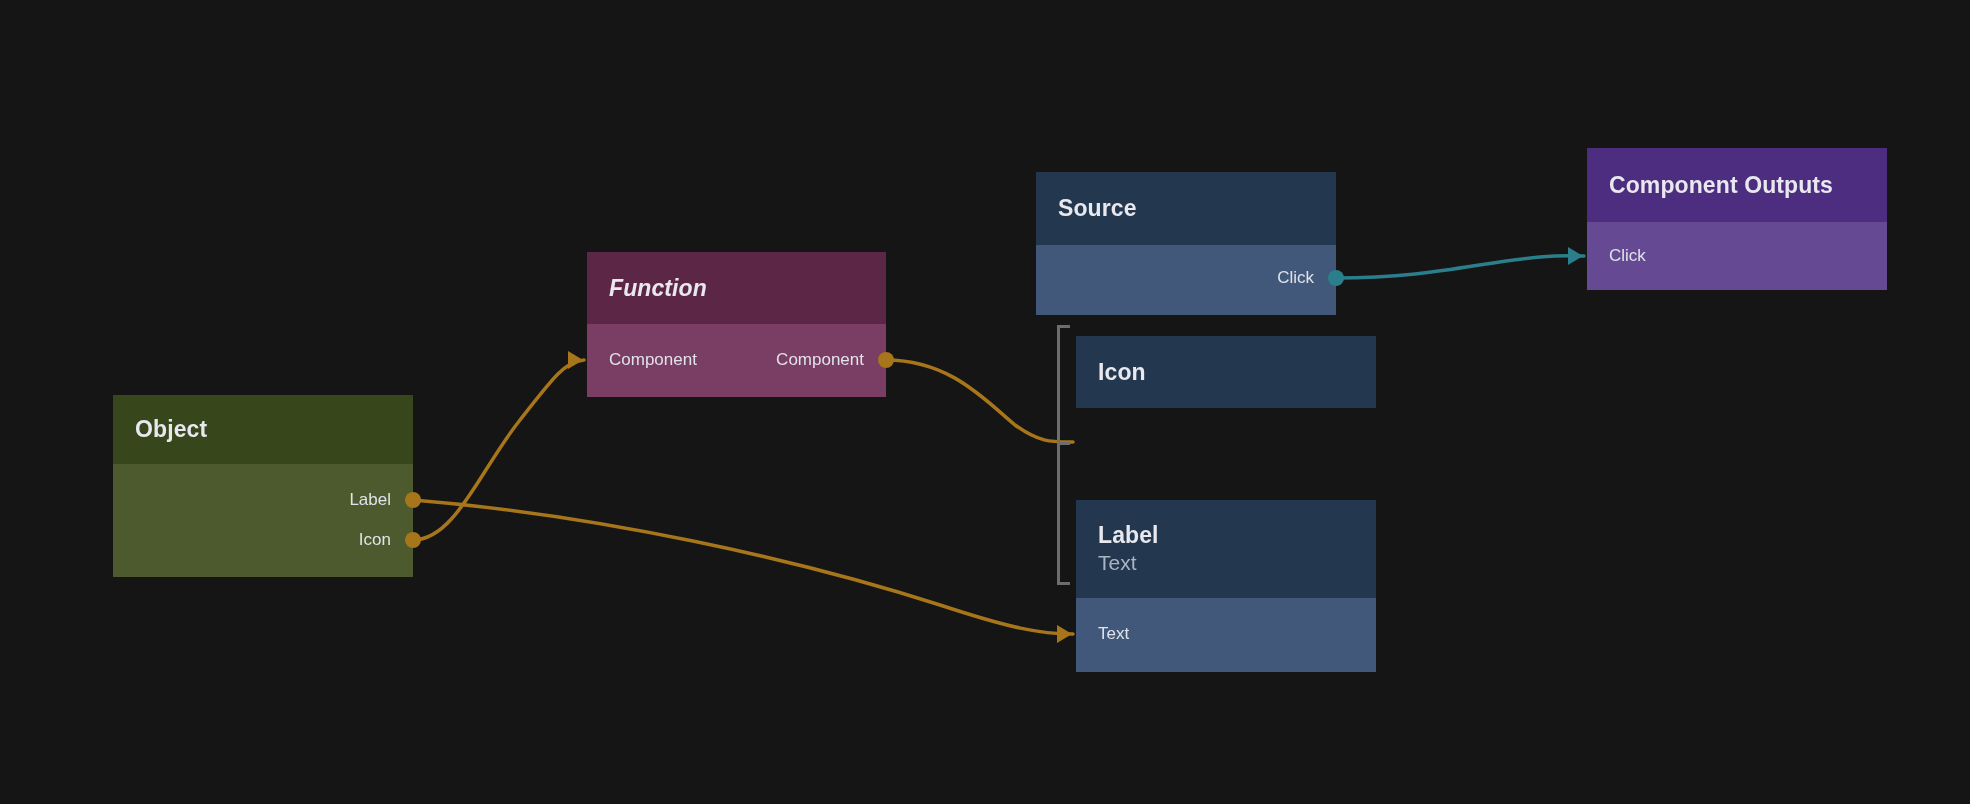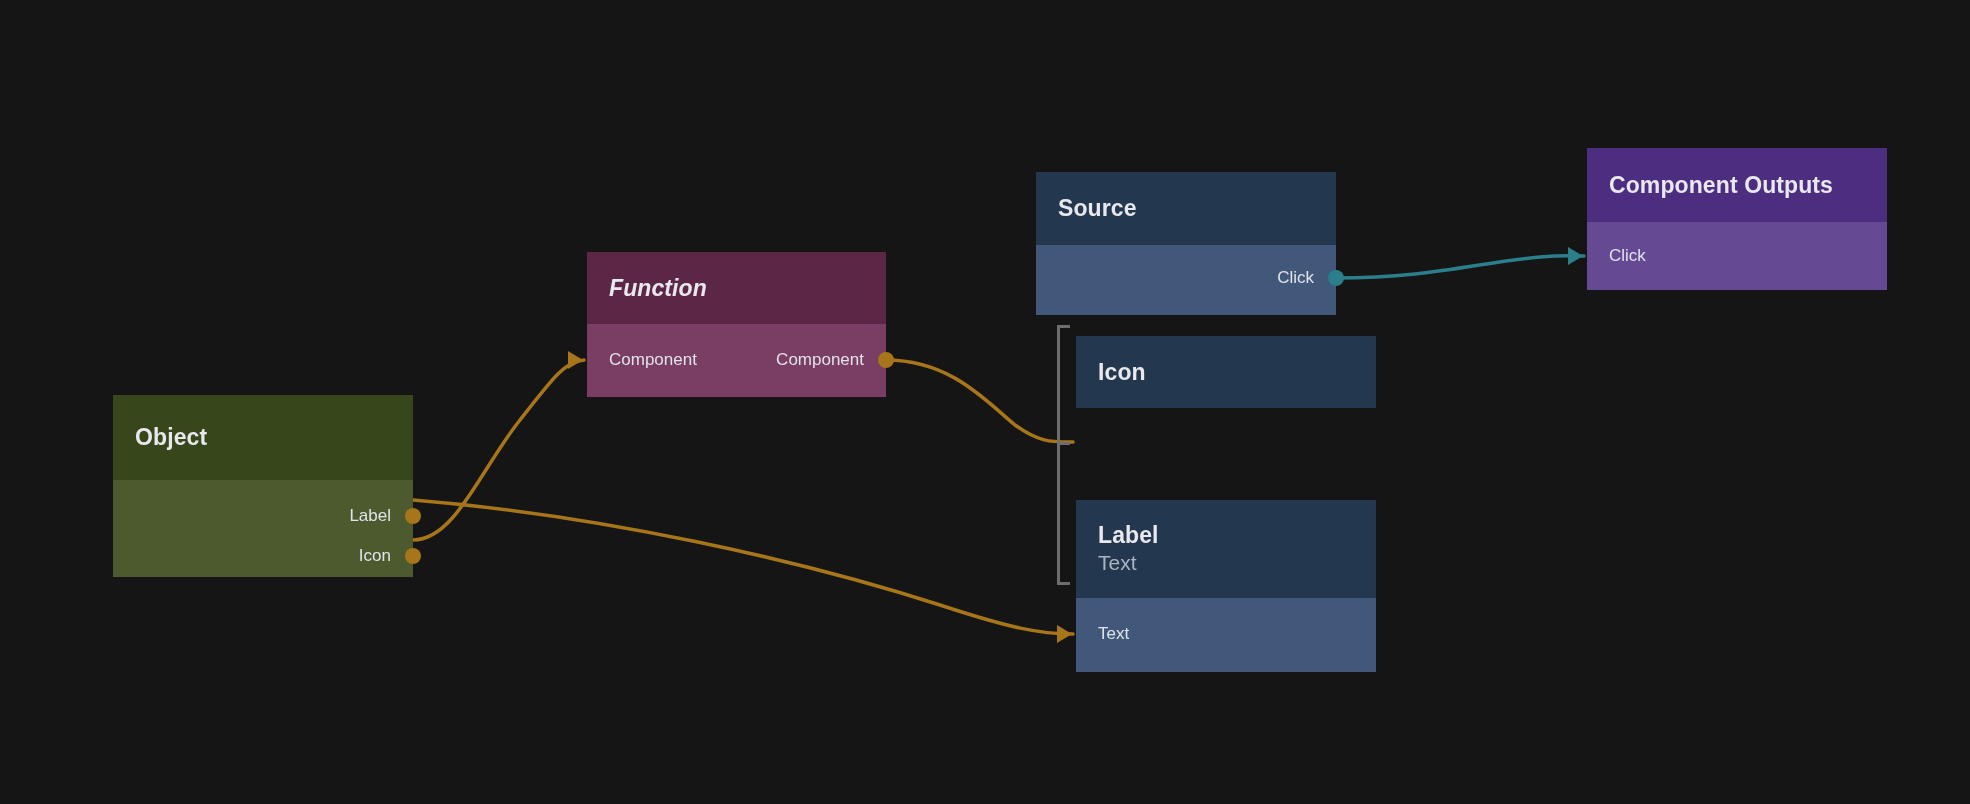--- a/index.html
+++ b/index.html
@@ -106,21 +106,21 @@
 
   <div class="bracket" id="bracket" style="left: 1057px; top: 325px; height: 260px; width: 14px;">
     <div class="bracket-spine" style="background: rgb(109, 109, 109);"></div>
   <div class="bracket-tick" style="top: 0px; background: rgb(109, 109, 109);"></div>
       <div class="bracket-tick" style="top: 117px; background: rgb(109, 109, 109);"></div>
       <div class="bracket-tick" style="top: 257px; background: rgb(109, 109, 109);"></div>
     </div>
 
   <div id="node-layer">
       <div class="node theme-olive" style="left: 113px; top: 395px; width: 300px; height: 182px;">
-        <div class="node-header" style="height: 85px;">
+        <div class="node-header" style="height: 69px;">
           <div class="node-title">Object</div>
         </div>
         <div class="node-body" style="height: 113px;">
           <div class="port-row out" style="position: absolute; left: 0px; right: 0px; top: 16px;">
             <span class="port-label">Label</span>
             <span class="port-dot right amber" style="background: rgb(168, 118, 26); top: 12px;"></span>
           </div>
           <div class="port-row out" style="position: absolute; left: 0px; right: 0px; top: 56px;">
             <span class="port-label">Icon</span>
             <span class="port-dot right amber" style="background: rgb(168, 118, 26); top: 12px;"></span>

